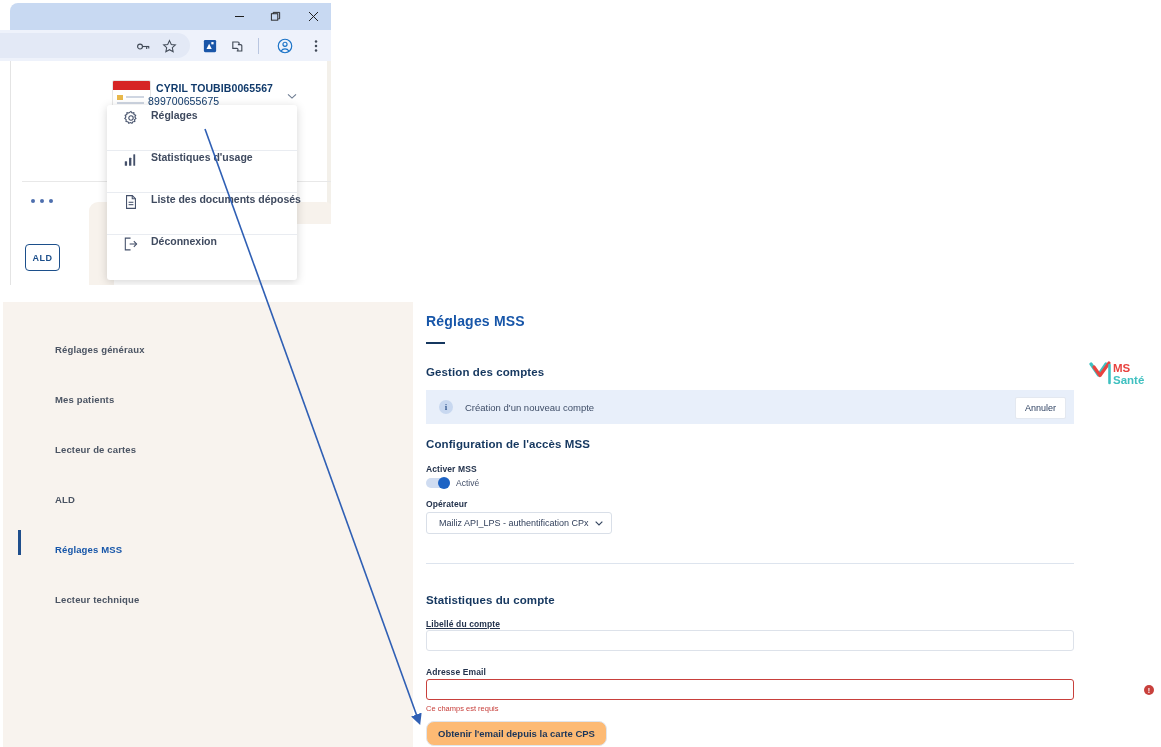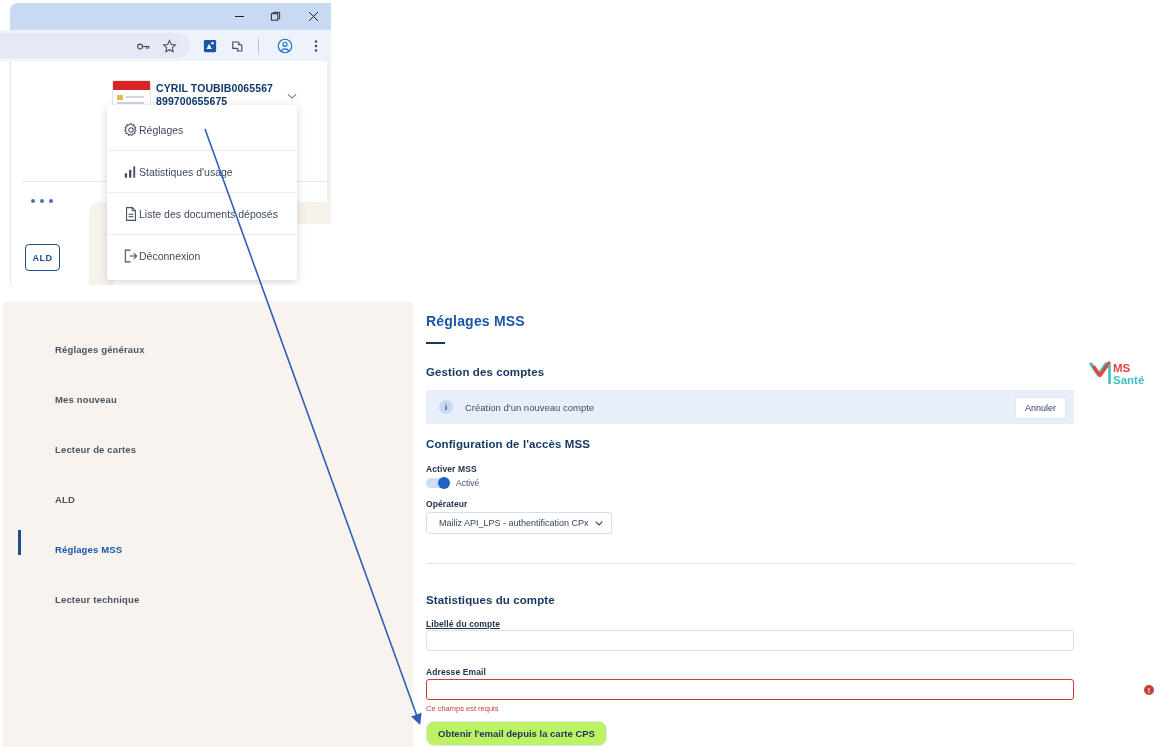--- a/index.html
+++ b/index.html
@@ -108,23 +108,23 @@
     position: absolute;
     left: 156px; top: 82px;
     font-size: 10.5px;
     font-weight: bold;
     color: #103a6b;
     letter-spacing: 0.1px;
     white-space: nowrap;
   }
   .user-id {
     position: absolute;
-    left: 156px; top: 95px;
+    left: 148px; top: 95px;
     font-size: 10.5px;
-    font-weight: bold;
+    font-weight: normal;
     color: #103a6b;
     letter-spacing: 0.1px;
     white-space: nowrap;
     text-align: right;
   }
   .user-chevron {
     position: absolute;
     left: 286px; top: 88px;
     color: #6b7a90;
   }
@@ -182,23 +182,25 @@
     left: 107px; top: 105px;
     width: 190px;
     background: #ffffff;
     border-radius: 3px;
     box-shadow: 0 2px 10px rgba(0,0,0,0.17);
     padding: 4px 0 4px 0;
     z-index: 40;
   }
   .pm-item {
     display: flex;
-    align-items: center;
+    align-items: flex-start;
     height: 41px;
     padding: 0 10px 0 15px;
+    gap: 12px;
+    font-weight: bold;
   }
   .pm-item + .pm-item { border-top: 1px solid #e9ecf1; }
   .pm-icon { width: 17px; height: 17px; color: #44506a; flex: 0 0 17px; display:flex;align-items:center;justify-content:center;}
   .pm-label {
     font-size: 10.5px;
     color: #3f4a5f;
     white-space: nowrap;
   }
 
   
@@ -391,21 +393,21 @@
     position: absolute;
     left: 13px; top: 402px;
     font-size: 7.5px;
     color: #c8403c;
   }
   .cps-btn {
     position: absolute;
     left: 13px; top: 419px;
     height: 23px;
     padding: 0 11px;
-    background: #bef264;
+    background: #fdba74;
     border: 1px solid #e0e5ed;
     border-radius: 8px;
     font-size: 9.5px;
     font-weight: bold;
     color: #1b3559;
     display:flex;align-items:center;justify-content:center;
   }
 
   
   .annot-arrow {
@@ -574,21 +576,21 @@
       </div>
     </div>
   </div>
 
   <div class="app-sidebar">
     <div class="nav-list">
       <div class="nav-item" style="margin-bottom:25px;">
         <span>Réglages généraux</span>
       </div>
       <div class="nav-item" style="margin-bottom:25px;">
-        <span>Mes nouveau</span>
+        <span>Mes patients</span>
       </div>
       <div class="nav-item" style="margin-bottom:25px;">
         <span>Lecteur de cartes</span>
       </div>
       <div class="nav-item" style="margin-bottom:25px;">
         <span>ALD</span>
       </div>
       <div class="nav-item active" style="margin-bottom:25px;">
         <span class="active-bar"></span>
         <span>Réglages MSS</span>

